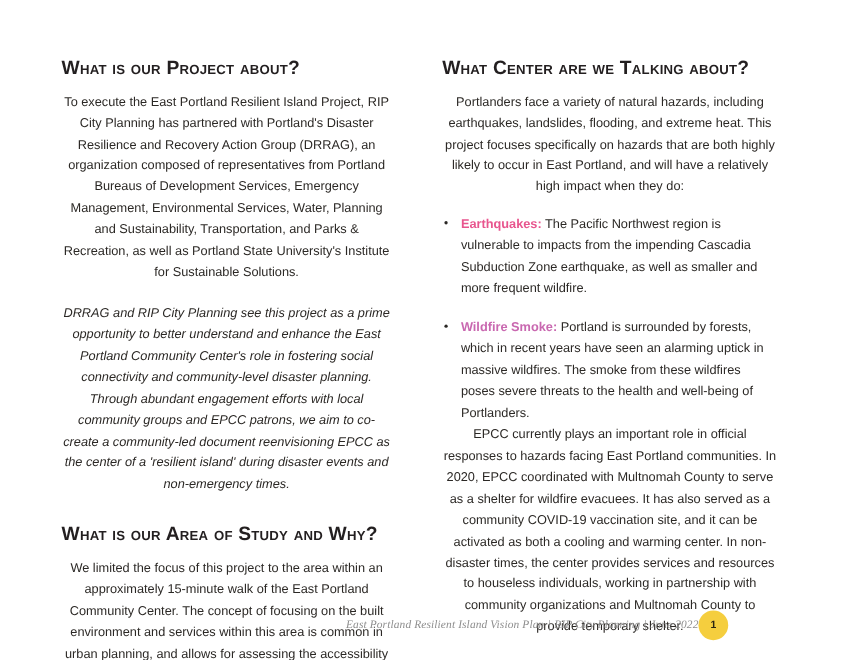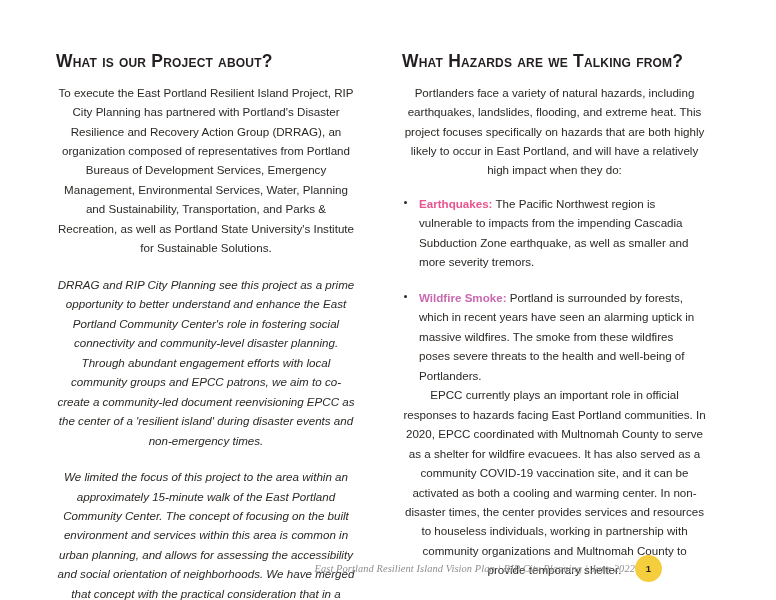--- a/index.html
+++ b/index.html
@@ -131,36 +131,37 @@
   <div class="columns">
 
     <div class="col">
 
       <h2 class="section-heading">What is our Project about?</h2>
 
       <p class="body-text">To execute the East Portland Resilient Island Project, RIP City Planning has partnered with Portland's Disaster Resilience and Recovery Action Group (DRRAG), an organization composed of representatives from Portland Bureaus of Development Services, Emergency Management, Environmental Services, Water, Planning and Sustainability, Transportation, and Parks &amp; Recreation, as well as Portland State University's Institute for Sustainable Solutions.</p>
 
       <p class="body-text">DRRAG and RIP City Planning see this project as a prime opportunity to better understand and enhance the East Portland Community Center's role in fostering social connectivity and community-level disaster planning. Through abundant engagement efforts with local community groups and EPCC patrons, we aim to co-create a community-led document reenvisioning EPCC as the center of a 'resilient island' during disaster events and non-emergency times.</p>
 
+      <h2 class="section-heading heading-spaced">What is our Area of Study and Why?</h2>
 
       <p class="body-text">We limited the focus of this project to the area within an approximately 15-minute walk of the East Portland Community Center. The concept of focusing on the built environment and services within this area is common in urban planning, and allows for assessing the accessibility and social orientation of neighborhoods. We have merged that concept with the practical consideration that in a serious disaster scenario, such as a severe earthquake, people may not be able to use transit or roadways to reach EPCC, and may instead need to travel by foot or bike.</p>
 
     </div>
 
     <div class="col-right">
 
-      <h2 class="section-heading">What Hazards are we Talking from?</h2>
+      <h2 class="section-heading">What Center are we Talking about?</h2>
 
       <p class="body-text">Portlanders face a variety of natural hazards, including earthquakes, landslides, flooding, and extreme heat. This project focuses specifically on hazards that are both highly likely to occur in East Portland, and will have a relatively high impact when they do:</p>
 
       <ul class="hazard-list">
 
         <li>
           <span class="bullet-dot"></span>
-          <span class="hazard-label" style="color: rgb(232, 85, 142);">Earthquakes:</span><span> The Pacific Northwest region is vulnerable to impacts from the impending Cascadia Subduction Zone earthquake, as well as smaller and more severity tremors.</span>
+          <span class="hazard-label" style="color: rgb(232, 85, 142);">Earthquakes:</span><span> The Pacific Northwest region is vulnerable to impacts from the impending Cascadia Subduction Zone earthquake, as well as smaller and more frequent wildfire.</span>
         </li>
 
 
         <li>
           <span class="bullet-dot"></span>
           <span class="hazard-label" style="color: rgb(201, 104, 176);">Wildfire Smoke:</span><span> Portland is surrounded by forests, which in recent years have seen an alarming uptick in massive wildfires. The smoke from these wildfires poses severe threats to the health and well-being of Portlanders.</span>
         </li>
 
       </ul>
 

